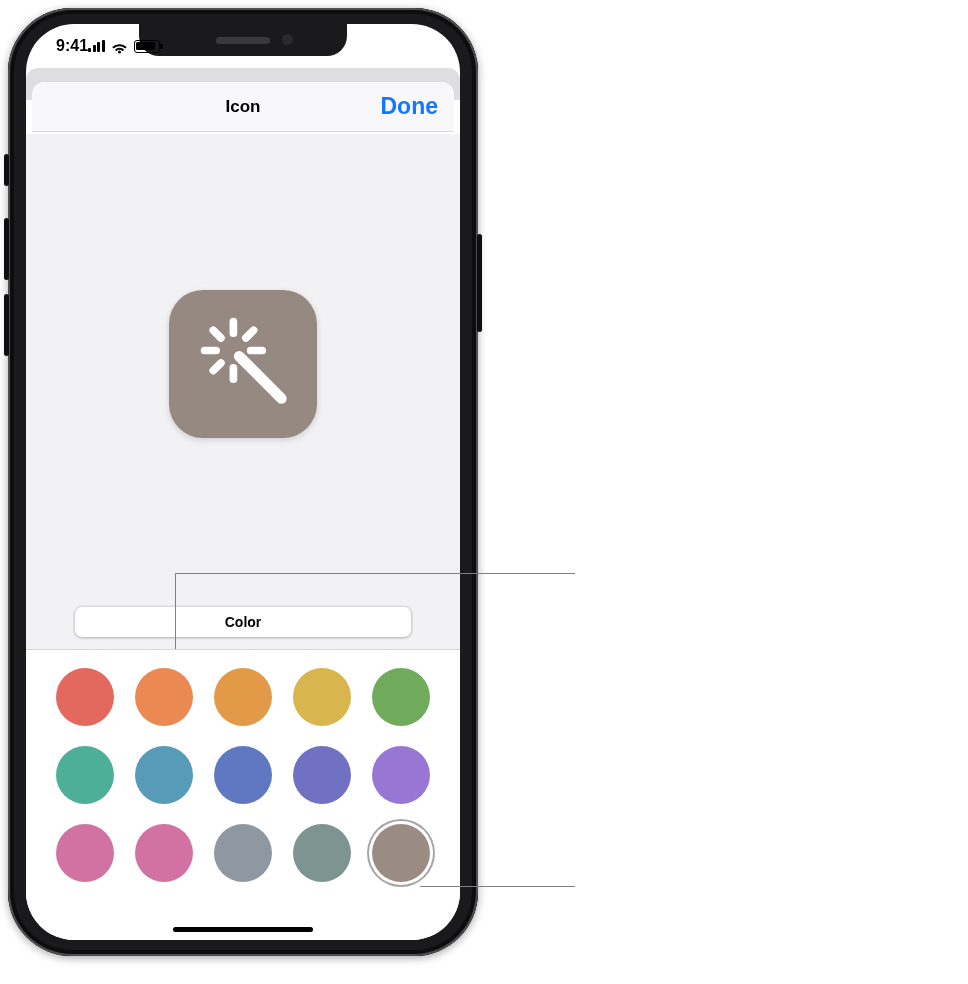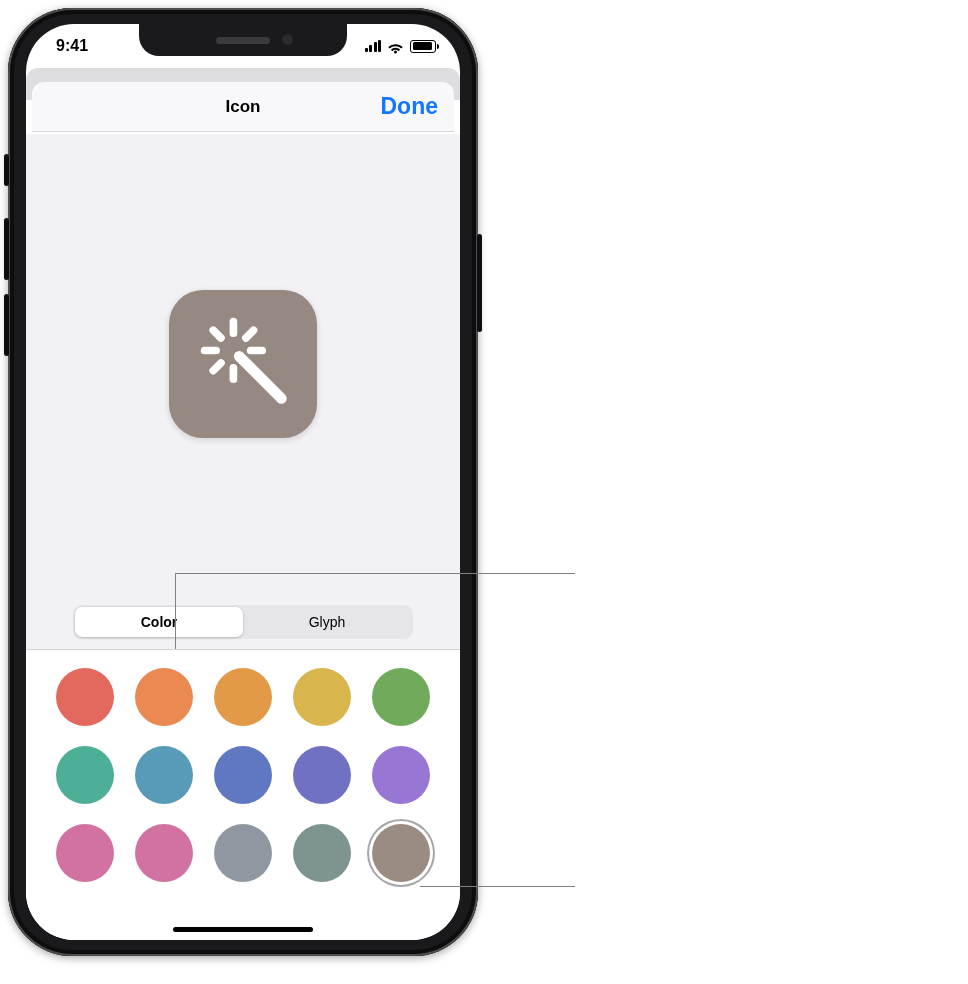--- a/index.html
+++ b/index.html
@@ -55,21 +55,21 @@
     border-bottom-right-radius: 20px;
     display: flex; align-items: center; justify-content: center;
     gap: 26px;
   }
   .speaker { width: 54px; height: 7px; background: #3a3a3c; border-radius: 4px; }
   .camera  { width: 11px; height: 11px; border-radius: 50%; background: #2b2b2d; position: absolute; right: 54px; top: 10px; }
 
   
   .status-bar {
     position: absolute; top: 0; left: 0; right: 0; height: 44px;
-    display: flex; align-items: center; justify-content: space-between;
+    display: flex; align-items: center; justify-content: flex-start;
     padding: 0 24px 0 30px;
     font-weight: 600; font-size: 16px; color: #000;
   }
   .status-right { display: flex; align-items: center; gap: 6px; }
   .signal-bars { display: flex; align-items: flex-end; gap: 1.5px; height: 12px; }
   .signal-bars span { width: 3px; background: #000; border-radius: 1px; }
   .signal-bars span:nth-child(1){height:4px;} .signal-bars span:nth-child(2){height:7px;}
   .signal-bars span:nth-child(3){height:10px;} .signal-bars span:nth-child(4){height:12px;}
   .wifi { width: 17px; height: 12px; position: relative; }
   .battery { width: 26px; height: 13px; border: 1.5px solid #000; border-radius: 3px; position: relative; }
@@ -246,21 +246,20 @@
 
             <line x1="46" y1="44" x2="90" y2="88" stroke-width="11"></line>
           </svg>
         </span>
       </div>
     </div>
 
     <div class="segment-row">
       <div class="segmented" id="segmented">
           <div class="segment selected">Color</div>
-          <div class="segment">Glyph</div>
         </div>
     </div>
 
     <div class="color-section">
       <div class="color-grid" id="color-grid">
           <div class="swatch" style="background: rgb(227, 104, 94);"></div>
           <div class="swatch" style="background: rgb(234, 138, 82);"></div>
           <div class="swatch" style="background: rgb(226, 154, 72);"></div>
           <div class="swatch" style="background: rgb(217, 181, 78);"></div>
           <div class="swatch" style="background: rgb(111, 171, 91);"></div>

